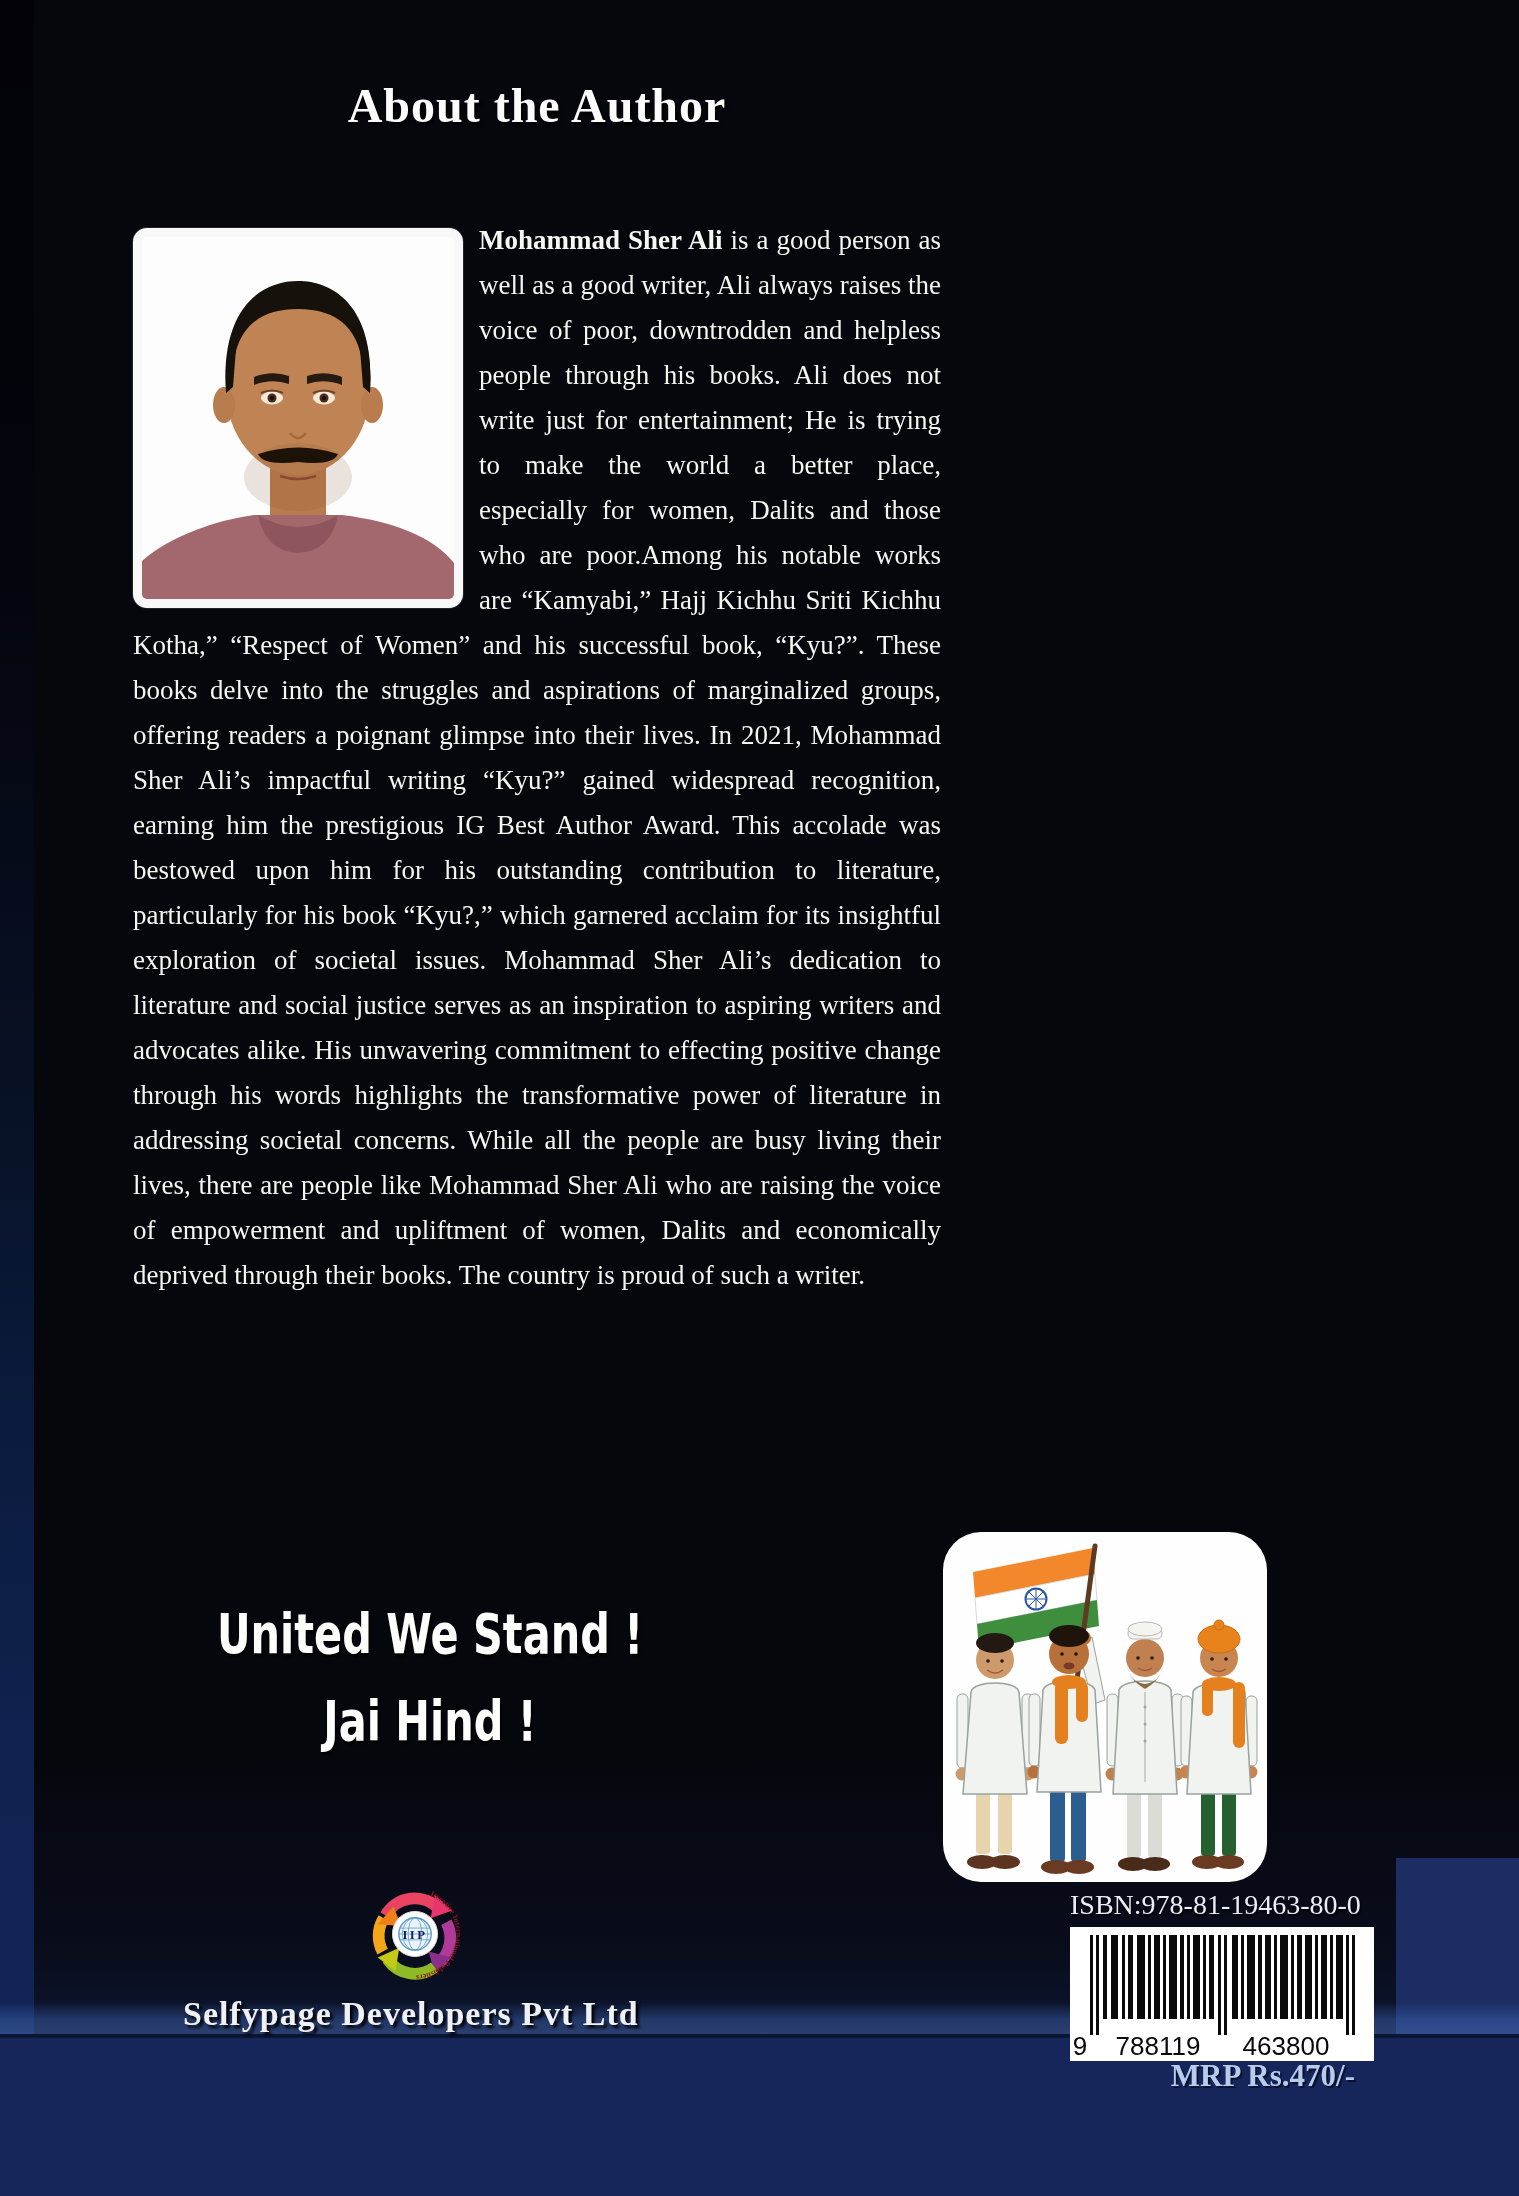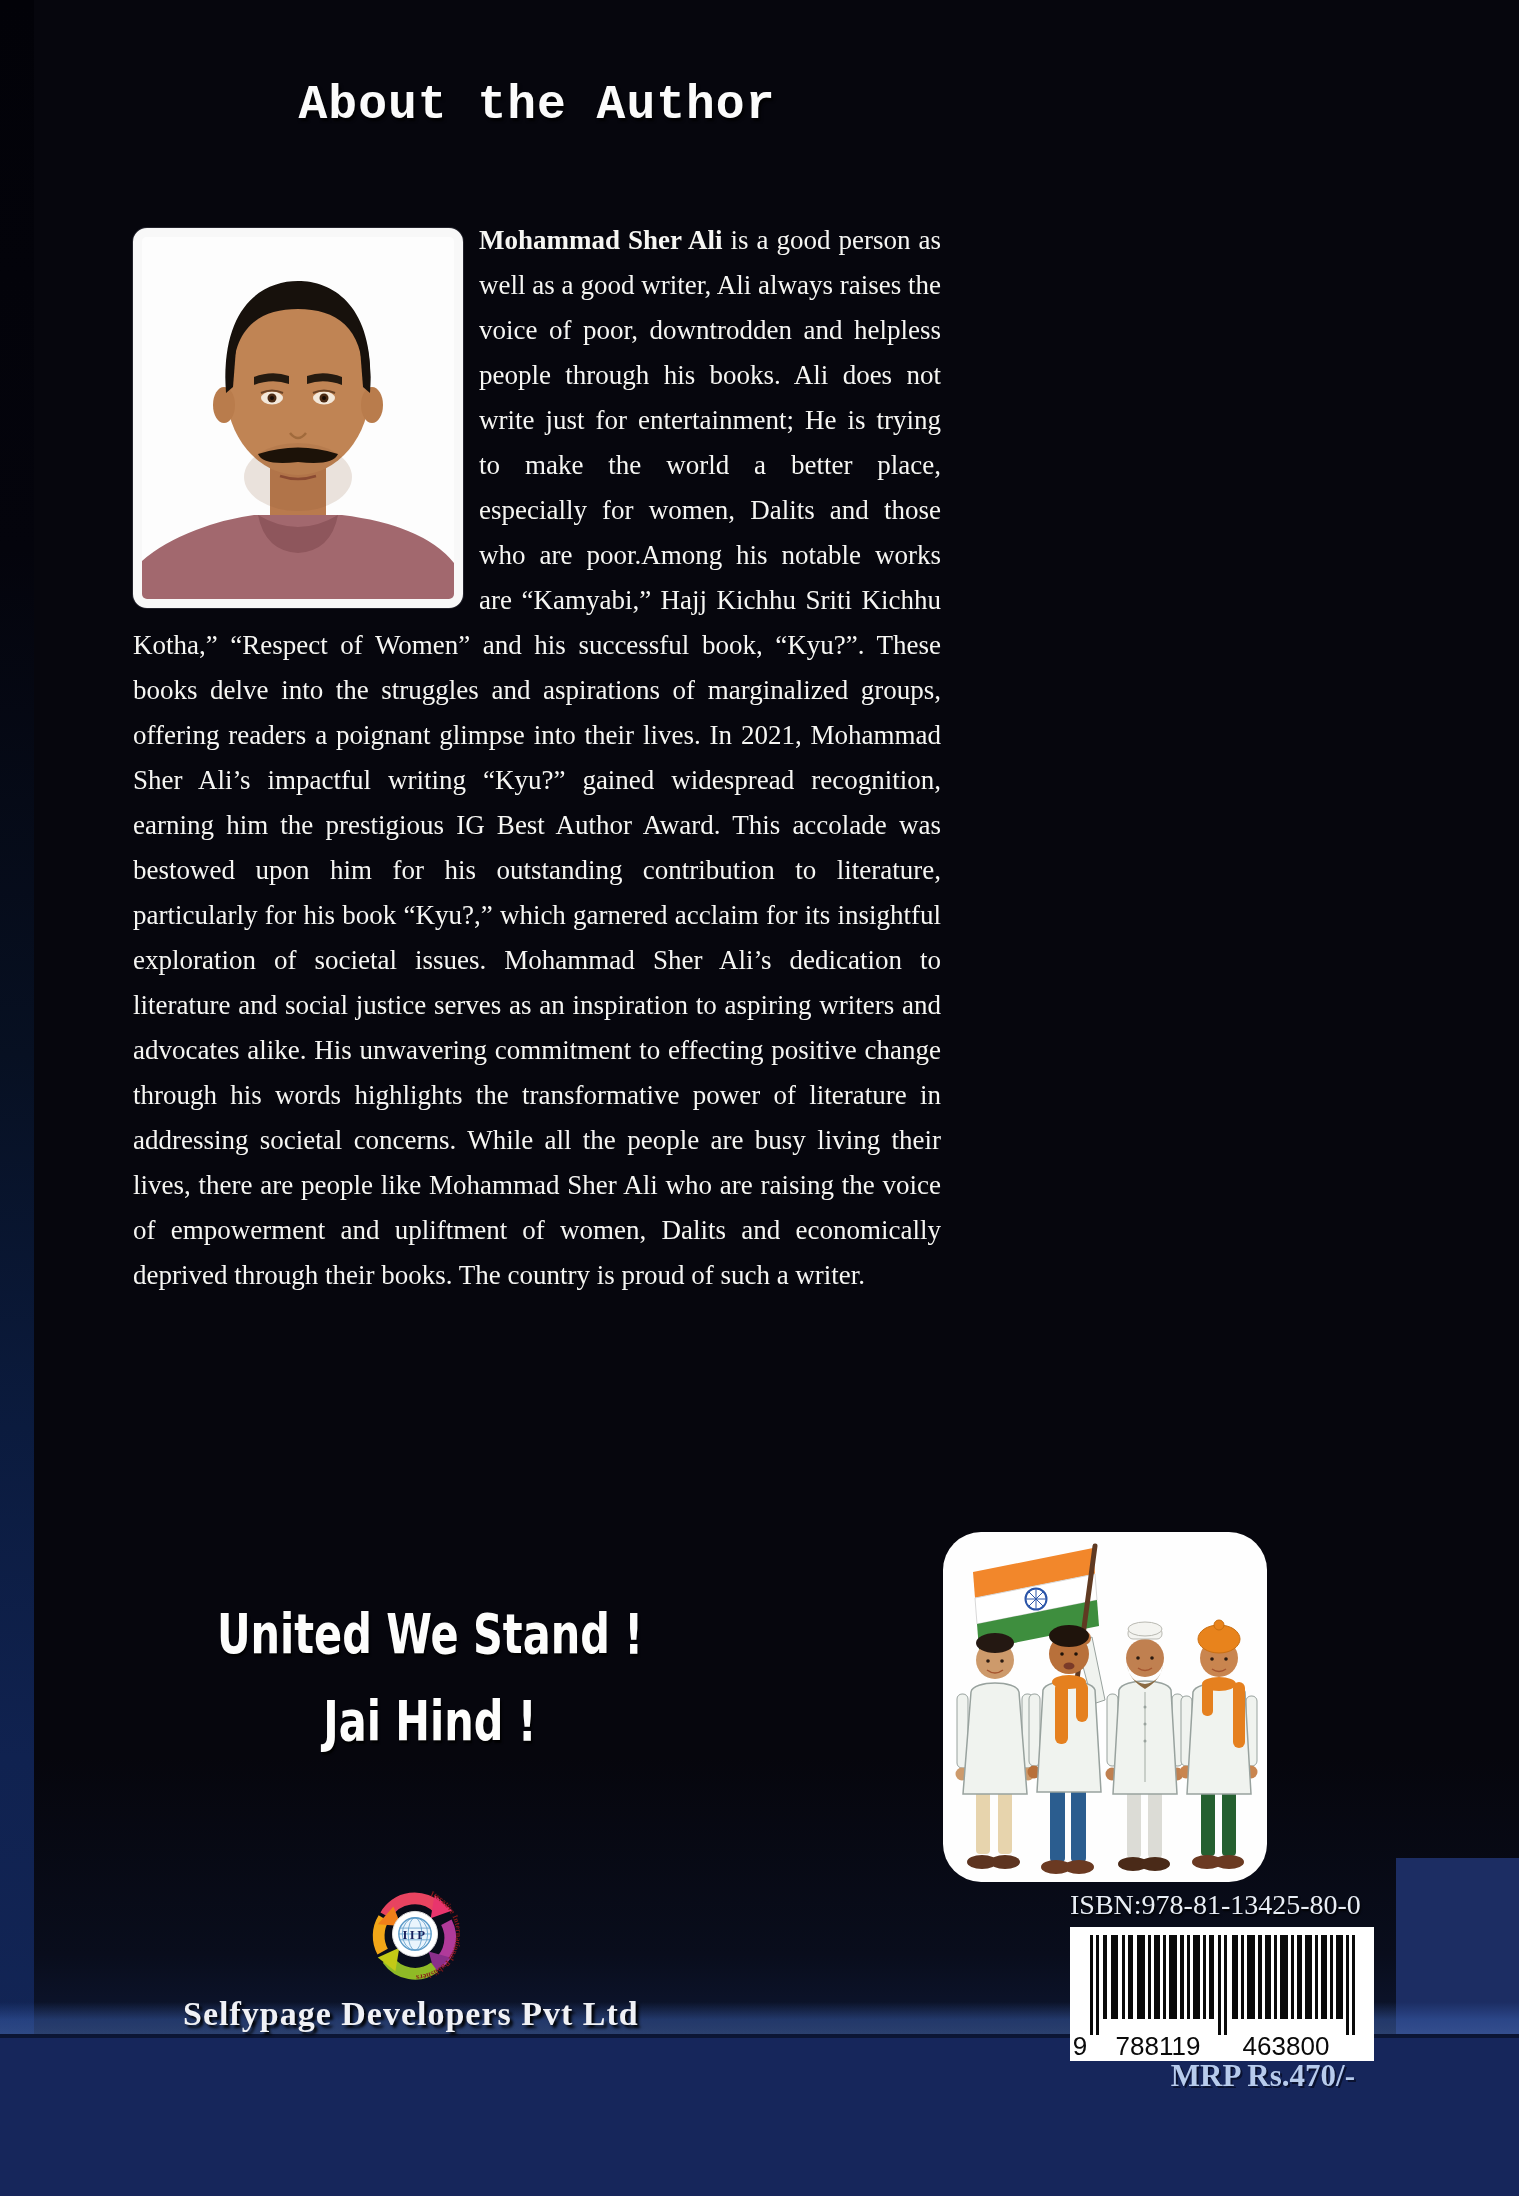--- a/index.html
+++ b/index.html
@@ -28,21 +28,20 @@
   }
   .bg-bottom{
     position:absolute;left:0;top:2038px;width:1519px;height:158px;
     background:#16265b;
   }
   .title{
     position:absolute;left:133px;top:78px;width:808px;margin:0;
     text-align:center;color:#fbfbfb;font-size:48px;font-weight:bold;
     text-shadow:2px 3px 3px rgba(0,0,0,0.85);
     letter-spacing:1px;
-    font-family:Liberation Mono, monospace;
   }
   .bio{
     position:absolute;left:133px;top:218px;width:808px;
     color:#f6f6f3;font-size:27px;line-height:45px;
     text-align:justify;
   }
   .photo-frame{
     float:left;width:312px;height:362px;
     margin:10px 16px 8px 0;
     border:9px solid #f8f8f8;border-radius:14px;
@@ -263,21 +262,21 @@
       <line x1="34" y1="60" x2="66" y2="60" stroke="#5a9ac8" stroke-width="0.8"></line>
       <text x="50" y="59" text-anchor="middle" font-family="Liberation Serif, serif" font-weight="bold" font-size="13" letter-spacing="2.5" fill="#16205e">IIP</text>
       <text font-size="8" fill="#8a1a1a" font-family="Liberation Serif, serif" font-weight="bold">
         <textPath href="#ringpath" startOffset="6%">Iterative International Publishers</textPath>
       </text>
     </svg>
   </div>
 
   <div class="pub-name">Selfypage Developers Pvt Ltd</div>
 
-  <div class="isbn-label">ISBN:978-81-13425-80-0</div>
+  <div class="isbn-label">ISBN:978-81-19463-80-0</div>
 
   <div class="barcode">
     <svg width="304" height="134" viewBox="0 0 304 134">
       <rect x="0" y="0" width="304" height="134" fill="#ffffff"></rect>
 
       <rect x="20" y="8" width="3" height="100" fill="#0a0a0a"></rect>
       <rect x="26" y="8" width="3" height="100" fill="#0a0a0a"></rect>
       <rect x="148" y="8" width="3" height="100" fill="#0a0a0a"></rect>
       <rect x="154" y="8" width="3" height="100" fill="#0a0a0a"></rect>
       <rect x="276" y="8" width="3" height="100" fill="#0a0a0a"></rect>

